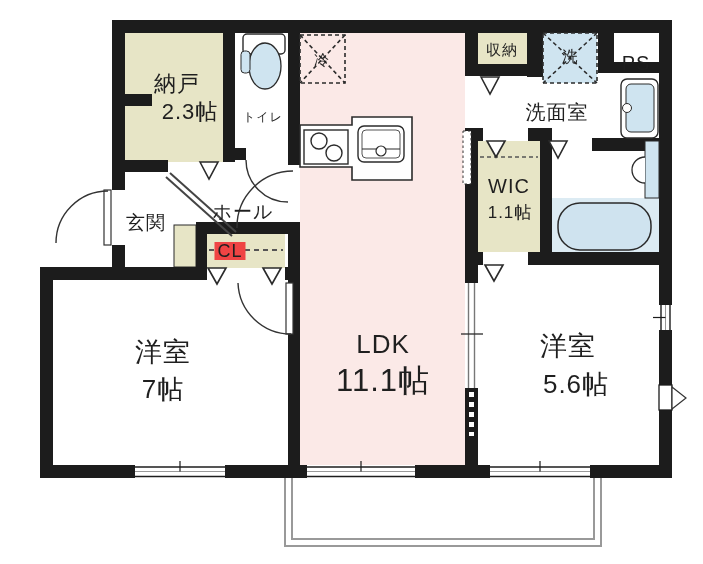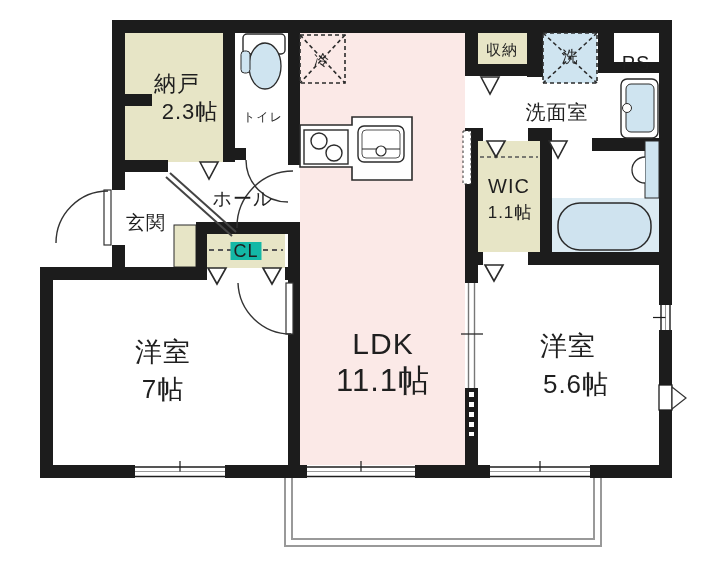--- a/index.html
+++ b/index.html
@@ -205,28 +205,28 @@
     <polygon points="208,268 217,284 226,268"></polygon>
     <polygon points="263,268 272,284 281,268"></polygon>
   </g>
 </svg>
 
 <div class="lbl" style="left:177px;top:84px;font-size:22px;">納戸</div>
 <div class="lbl" style="left:190px;top:112px;font-size:22px;">2.3帖</div>
 <div class="lbl" style="left:263px;top:117px;font-size:12px;">トイレ</div>
 <div class="lbl" style="left:322px;top:59px;font-size:15px;">冷</div>
 <div class="lbl" style="left:146px;top:222px;font-size:19px;">玄関</div>
-<div class="lbl" style="left:243px;top:198px;font-size:19px;">ホール</div>
-<div class="lbl" style="left:246px;top:251px;font-size:18px;background:#14b8a6;padding:0 3px;">CL</div>
+<div class="lbl" style="left:243px;top:211px;font-size:19px;">ホール</div>
+<div class="lbl" style="left:230px;top:251px;font-size:18px;background:#ef4444;padding:0 3px;">CL</div>
 <div class="lbl" style="left:502px;top:49px;font-size:15px;">収納</div>
 <div class="lbl" style="left:570px;top:57px;font-size:16px;">洗</div>
 <div class="lbl" style="left:636px;top:47px;font-size:20px;margin-top:16px;">PS</div>
 <div class="lbl" style="left:557px;top:112px;font-size:20px;">洗面室</div>
 <div class="lbl" style="left:509px;top:186px;font-size:20px;">WIC</div>
 <div class="lbl" style="left:510px;top:212px;font-size:17px;">1.1帖</div>
-<div class="lbl" style="left:383px;top:344px;font-size:30px;">LDK</div>
+<div class="lbl" style="left:383px;top:344px;font-size:26px;">LDK</div>
 <div class="lbl" style="left:383px;top:380px;font-size:31px;">11.1帖</div>
 <div class="lbl" style="left:163px;top:352px;font-size:27px;">洋室</div>
 <div class="lbl" style="left:163px;top:389px;font-size:26px;text-align:center;">7帖</div>
 <div class="lbl" style="left:568px;top:346px;font-size:27px;">洋室</div>
 <div class="lbl" style="left:568px;top:384px;font-size:26px;margin-left:8px;">5.6帖</div>
 
 </div>
 
 </body></html>

